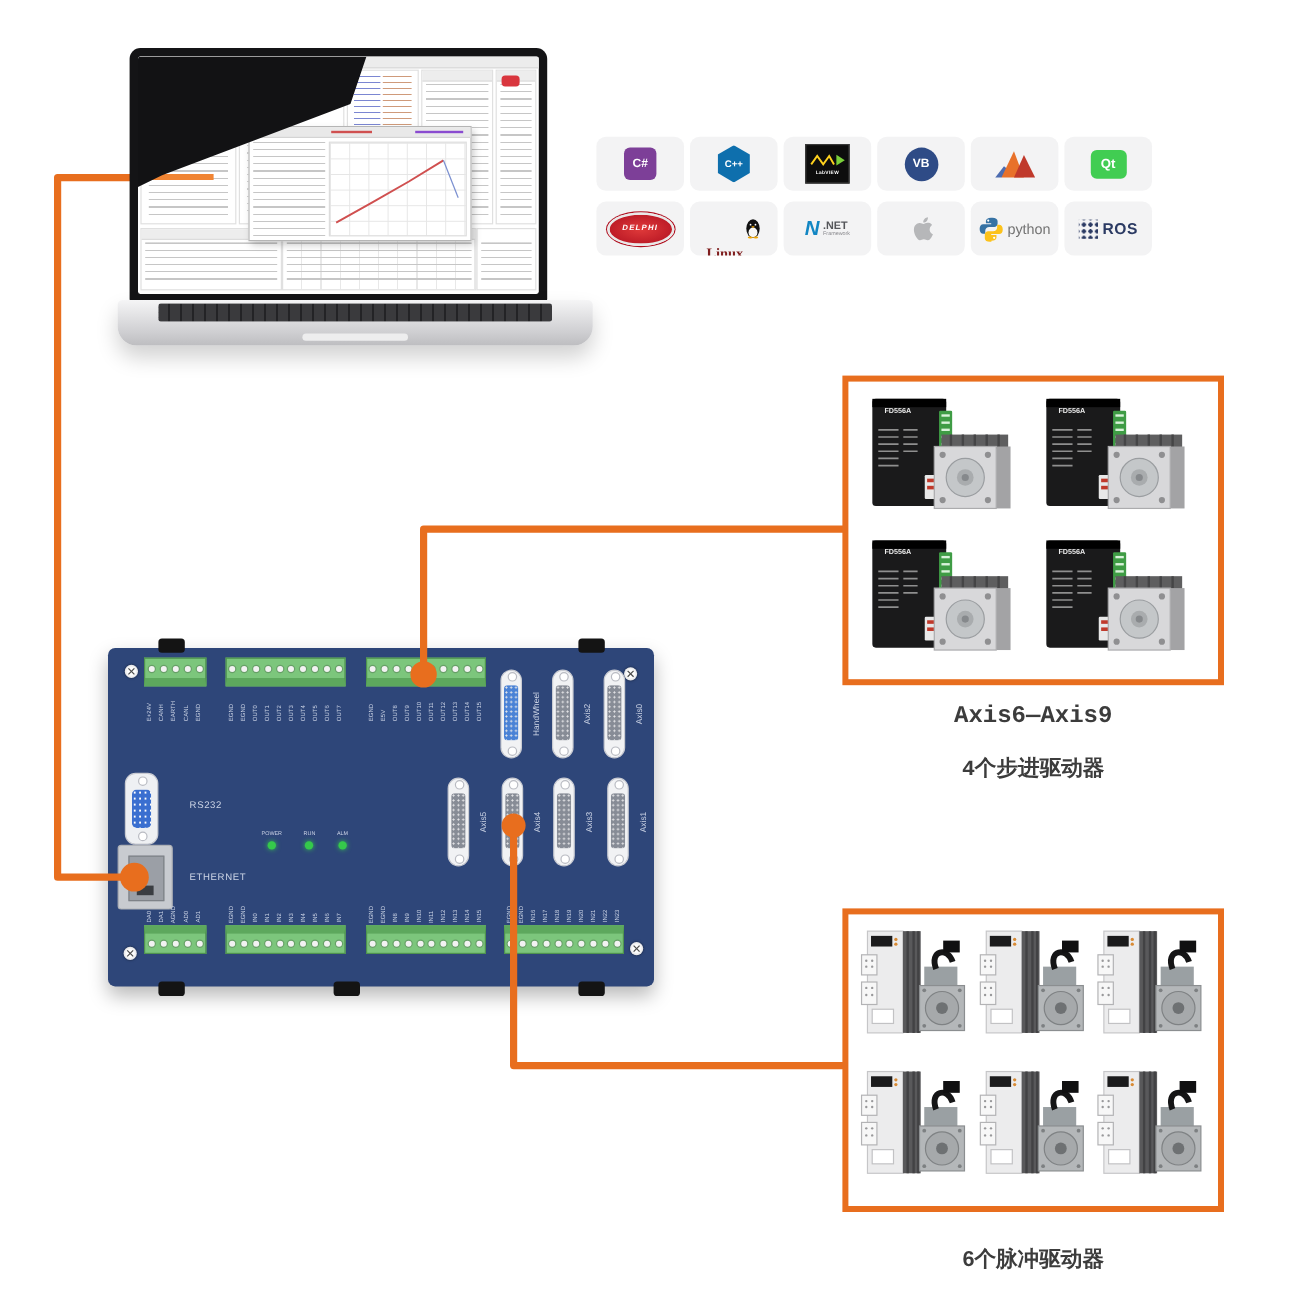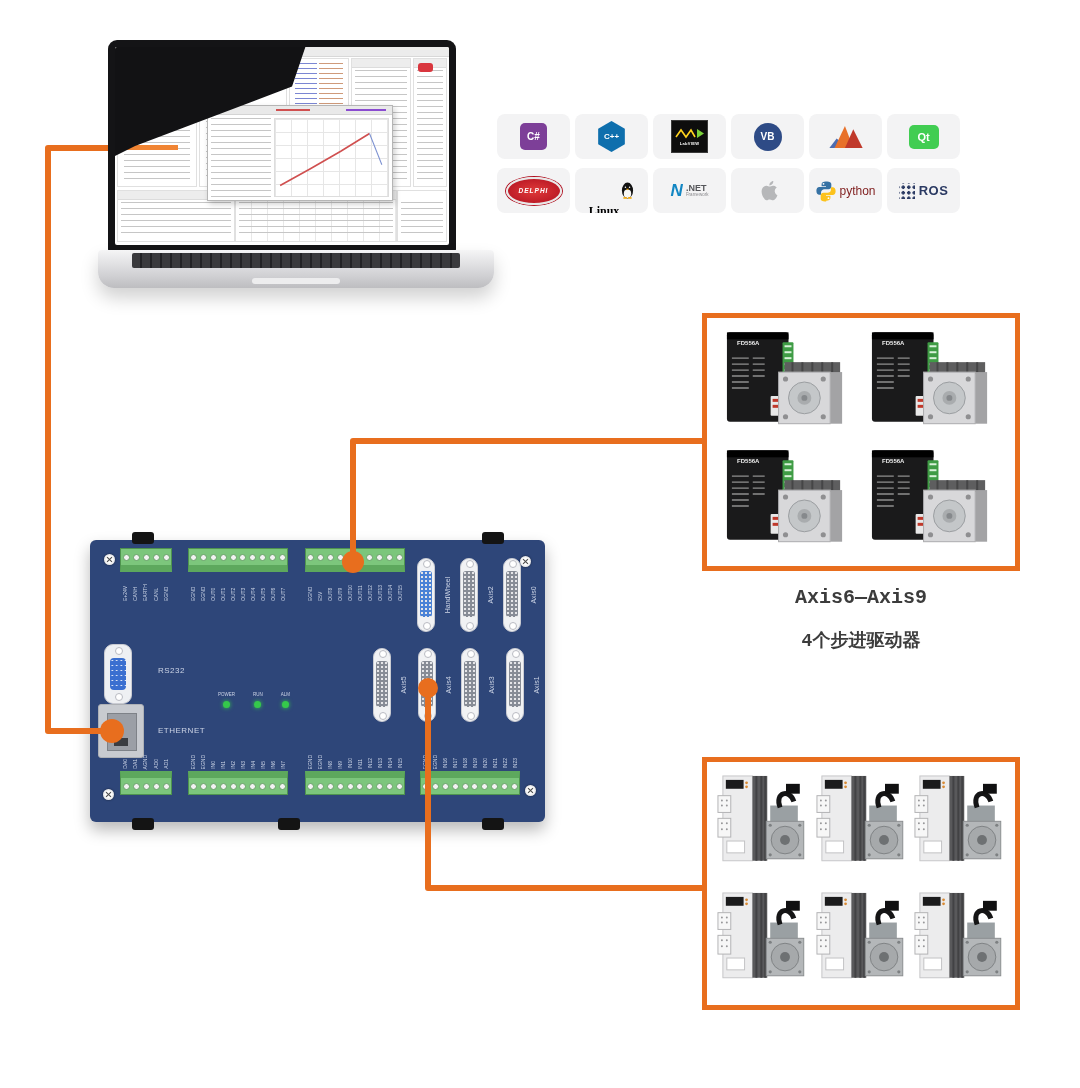--- a/index.html
+++ b/index.html
@@ -73,30 +73,30 @@
             clip-path:polygon(50% 0,96% 25%,96% 75%,50% 100%,4% 75%,4% 25%);}
   .chip-qt{width:30px;height:24px;border-radius:5px;background:#41cd52;font-size:11px;}
   .chip-vb{width:28px;height:28px;border-radius:50%;background:#2e4b86;font-size:10px;}
   .lv-card{width:35px;height:31px;background:#0d0d0d;border:1px solid #3a3a3a;display:flex;flex-direction:column;
            align-items:center;justify-content:center;gap:1px;}
   .lv-card .lv-txt{color:#fff;font-size:4px;font-weight:bold;letter-spacing:.3px;}
   .delphi{width:52px;height:24px;border-radius:50%;background:radial-gradient(#e03a3a,#b01020);
           border:2px solid #e9e9e9;box-shadow:0 0 0 1px #b01020;display:flex;align-items:center;justify-content:center;
           color:#fff;font-size:6.5px;font-weight:bold;font-style:italic;letter-spacing:1px;}
   .linux-wrap{display:flex;align-items:center;gap:2px;position:relative;}
-  .linux-txt{font-weight:bold;font-size:12px;color:#000000;font-family:"Liberation Serif",serif;margin-top:41px;}
+  .linux-txt{font-weight:bold;font-size:12px;color:#7f1d1d;font-family:"Liberation Serif",serif;margin-top:41px;}
   .linux-swoosh{position:absolute;left:-2px;bottom:-6px;width:46px;height:12px;border-bottom:3px solid #f2c12e;
           border-radius:50%;}
   .dn-wrap{display:flex;align-items:center;gap:3px;}
   .dn-n{font-style:italic;font-weight:bold;font-size:17px;color:#1286c3;line-height:1;}
   .dn-text{display:flex;flex-direction:column;line-height:1;}
   .dn-net{font-weight:bold;font-size:9px;color:#55565a;}
   .dn-sub{font-size:4.5px;color:#8a8a8e;}
   .py-wrap{display:flex;align-items:center;gap:2px;}
-  .py-txt{font-size:12px;color:#7f1d1d;}
+  .py-txt{font-size:12px;color:#737373;}
   .ros-wrap{display:flex;align-items:center;gap:4px;}
   .ros-dots{width:16px;height:16px;background-image:radial-gradient(circle,#2b3a63 1.6px,transparent 1.9px);
             background-size:5.5px 5.5px;background-position:1.5px 1.5px;}
   .ros-txt{font-size:13px;font-weight:bold;color:#2b3a63;letter-spacing:.5px;}
 
   
   .board{position:absolute;left:90px;top:540px;width:455px;height:282px;background:#2e4679;border-radius:6px;
          z-index:2;box-shadow:0 8px 16px rgba(0,0,0,.28);}
   .tab{position:absolute;width:22px;height:12px;background:#141414;border-radius:3px;z-index:-1;}
   .screw{position:absolute;width:11px;height:11px;border-radius:50%;
@@ -718,15 +718,16 @@
           <use href="#sym-servo"></use>
         </svg>
       </div>
     <div class="unit">
         <svg viewBox="0 0 96 108">
           <use href="#sym-servo"></use>
         </svg>
       </div>
   </div>
   <div class="group-caption" style="left:702px;top:1018px;">
+    <div class="t2">6个脉冲驱动器</div>
   </div>
 
 </div>
 
 </body></html>

